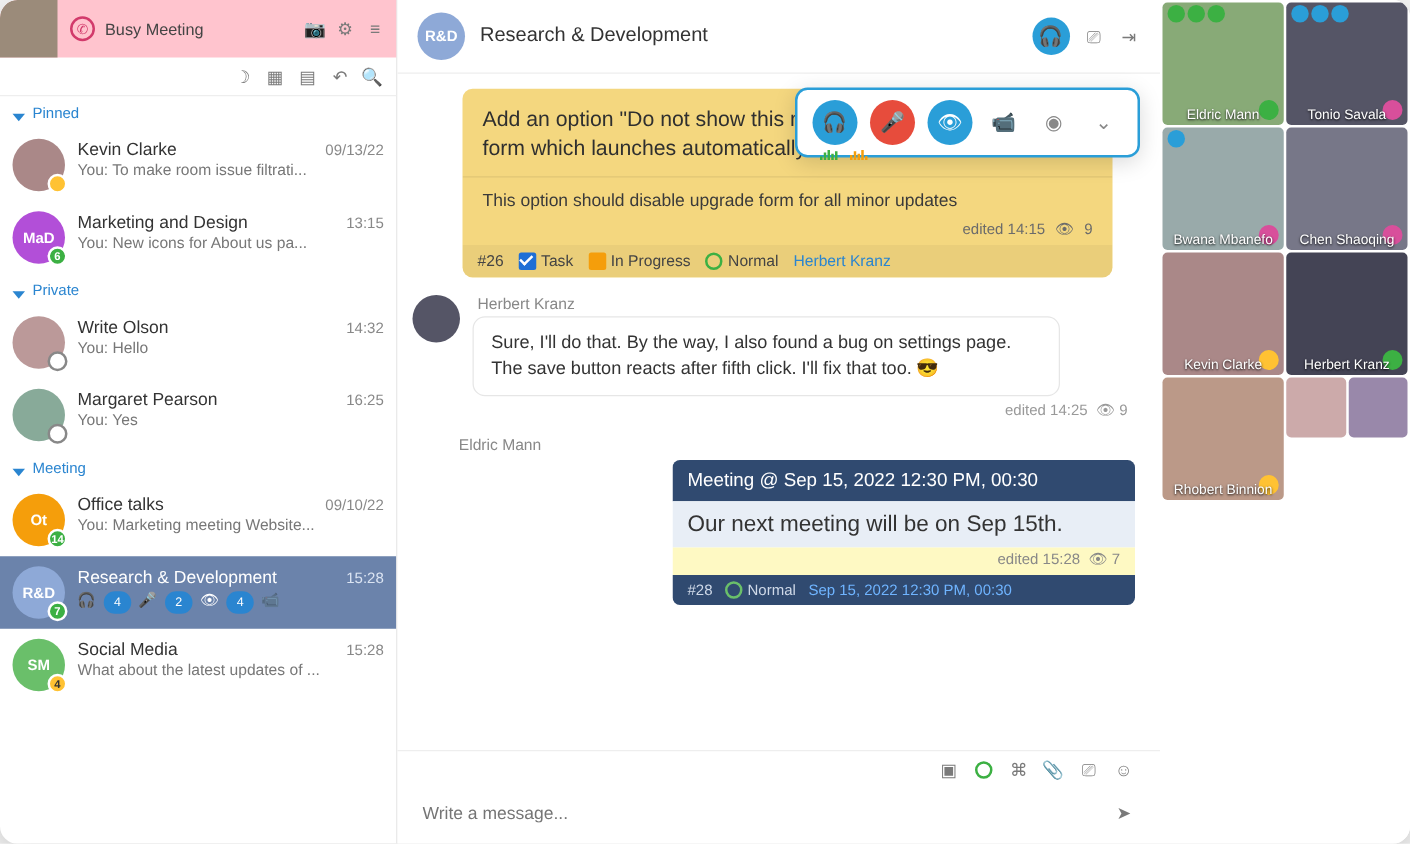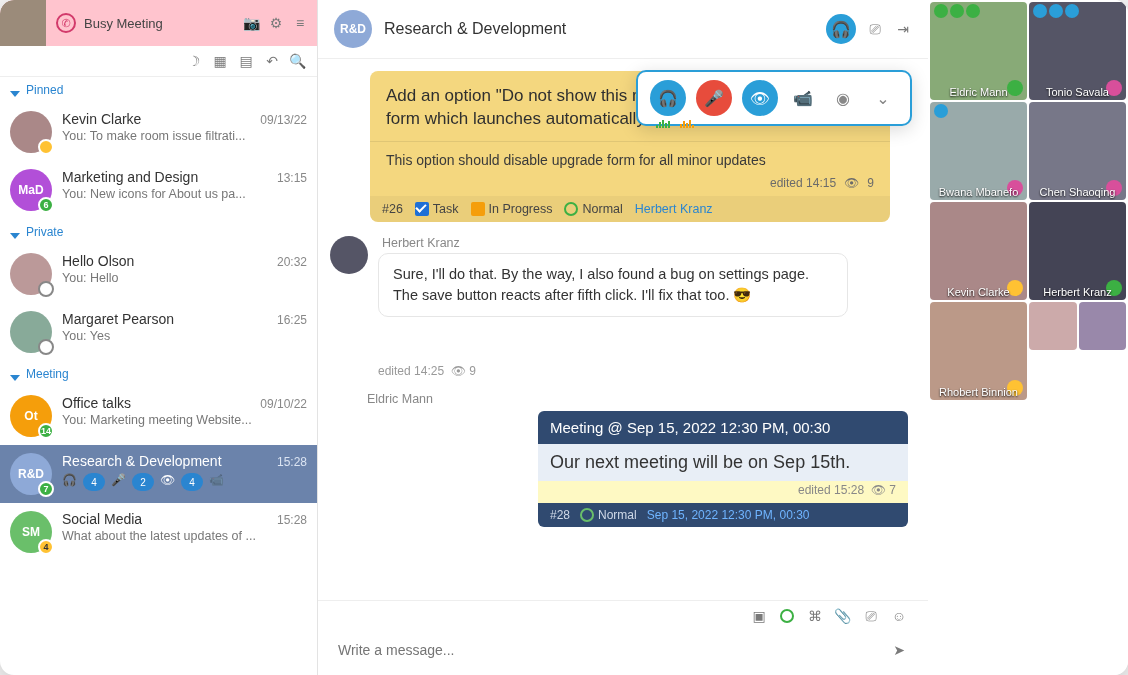--- a/index.html
+++ b/index.html
@@ -70,21 +70,21 @@
 .chk::after { content:""; position:absolute; left:3px; top:0px; width:4px; height:8px; border:solid #fff; border-width:0 2px 2px 0; transform:rotate(45deg); }
 .ring { width:14px; height:14px; border:2px solid #3cb043; border-radius:50%; }
 .assignee { color:#2a85d0; }
 
 .msg-block { display:flex; gap:10px; align-items:flex-start; margin-bottom:12px; }
 .msg-block .avatar { width:38px; height:38px; }
 .msg-col { flex:1; }
 .msg-sender { font-size:12.5px; color:#888; margin-bottom:3px; margin-left:4px; }
 .msg-sender.right { text-align:right; margin-right:4px; }
 .bubble { background:#fff; border:1px solid #e6e6e6; border-radius:10px; padding:10px 14px; font-size:14.5px; color:#333; max-width:470px; line-height:1.45; }
-.msg-meta { font-size:12px; color:#999; padding:4px 6px 0 0;margin-top:43px; }
+.msg-meta { font-size:12px; color:#999; text-align:right; padding:4px 6px 0 0; }
 
 .meeting-card { margin-left:auto; max-width:370px; border-radius:6px; overflow:hidden; }
 .meeting-h { background:#304a70; color:#fff; padding:8px 12px; font-size:15px; }
 .meeting-b { background:#e8eef6; padding:8px 12px; font-size:18px; color:#333; }
 .meeting-m { background:#fef9c3; padding:2px 12px 6px; font-size:12px; color:#888; text-align:right; }
 .meeting-f { background:#304a70; color:#cfd9e8; padding:5px 12px; font-size:12px; display:flex; gap:10px; align-items:center; }
 .meeting-f .link { color:#6fb4ff; }
 
 
 .composer-tools { display:flex; gap:10px; justify-content:flex-end; padding:6px 20px; border-top:1px solid #eee; }
@@ -162,22 +162,22 @@
           <span class="tri"></span>
           <span>Private</span>
         </div>
 
       <div class="chat-item">
         <div class="avatar" style="background:#b99;">
             <span class="badge-off"></span>
           </div>
         <div class="chat-meta">
           <div class="chat-row1">
-              <span class="chat-name">Hello Olson</span>
-              <span class="time">20:32</span>
+              <span class="chat-name">Write Olson</span>
+              <span class="time">14:32</span>
             </div>
           <div class="preview">You: Hello</div>
         </div>
       </div>
 
       <div class="chat-item">
         <div class="avatar" style="background:#8a9;">
             <span class="badge-off"></span>
           </div>
         <div class="chat-meta">

